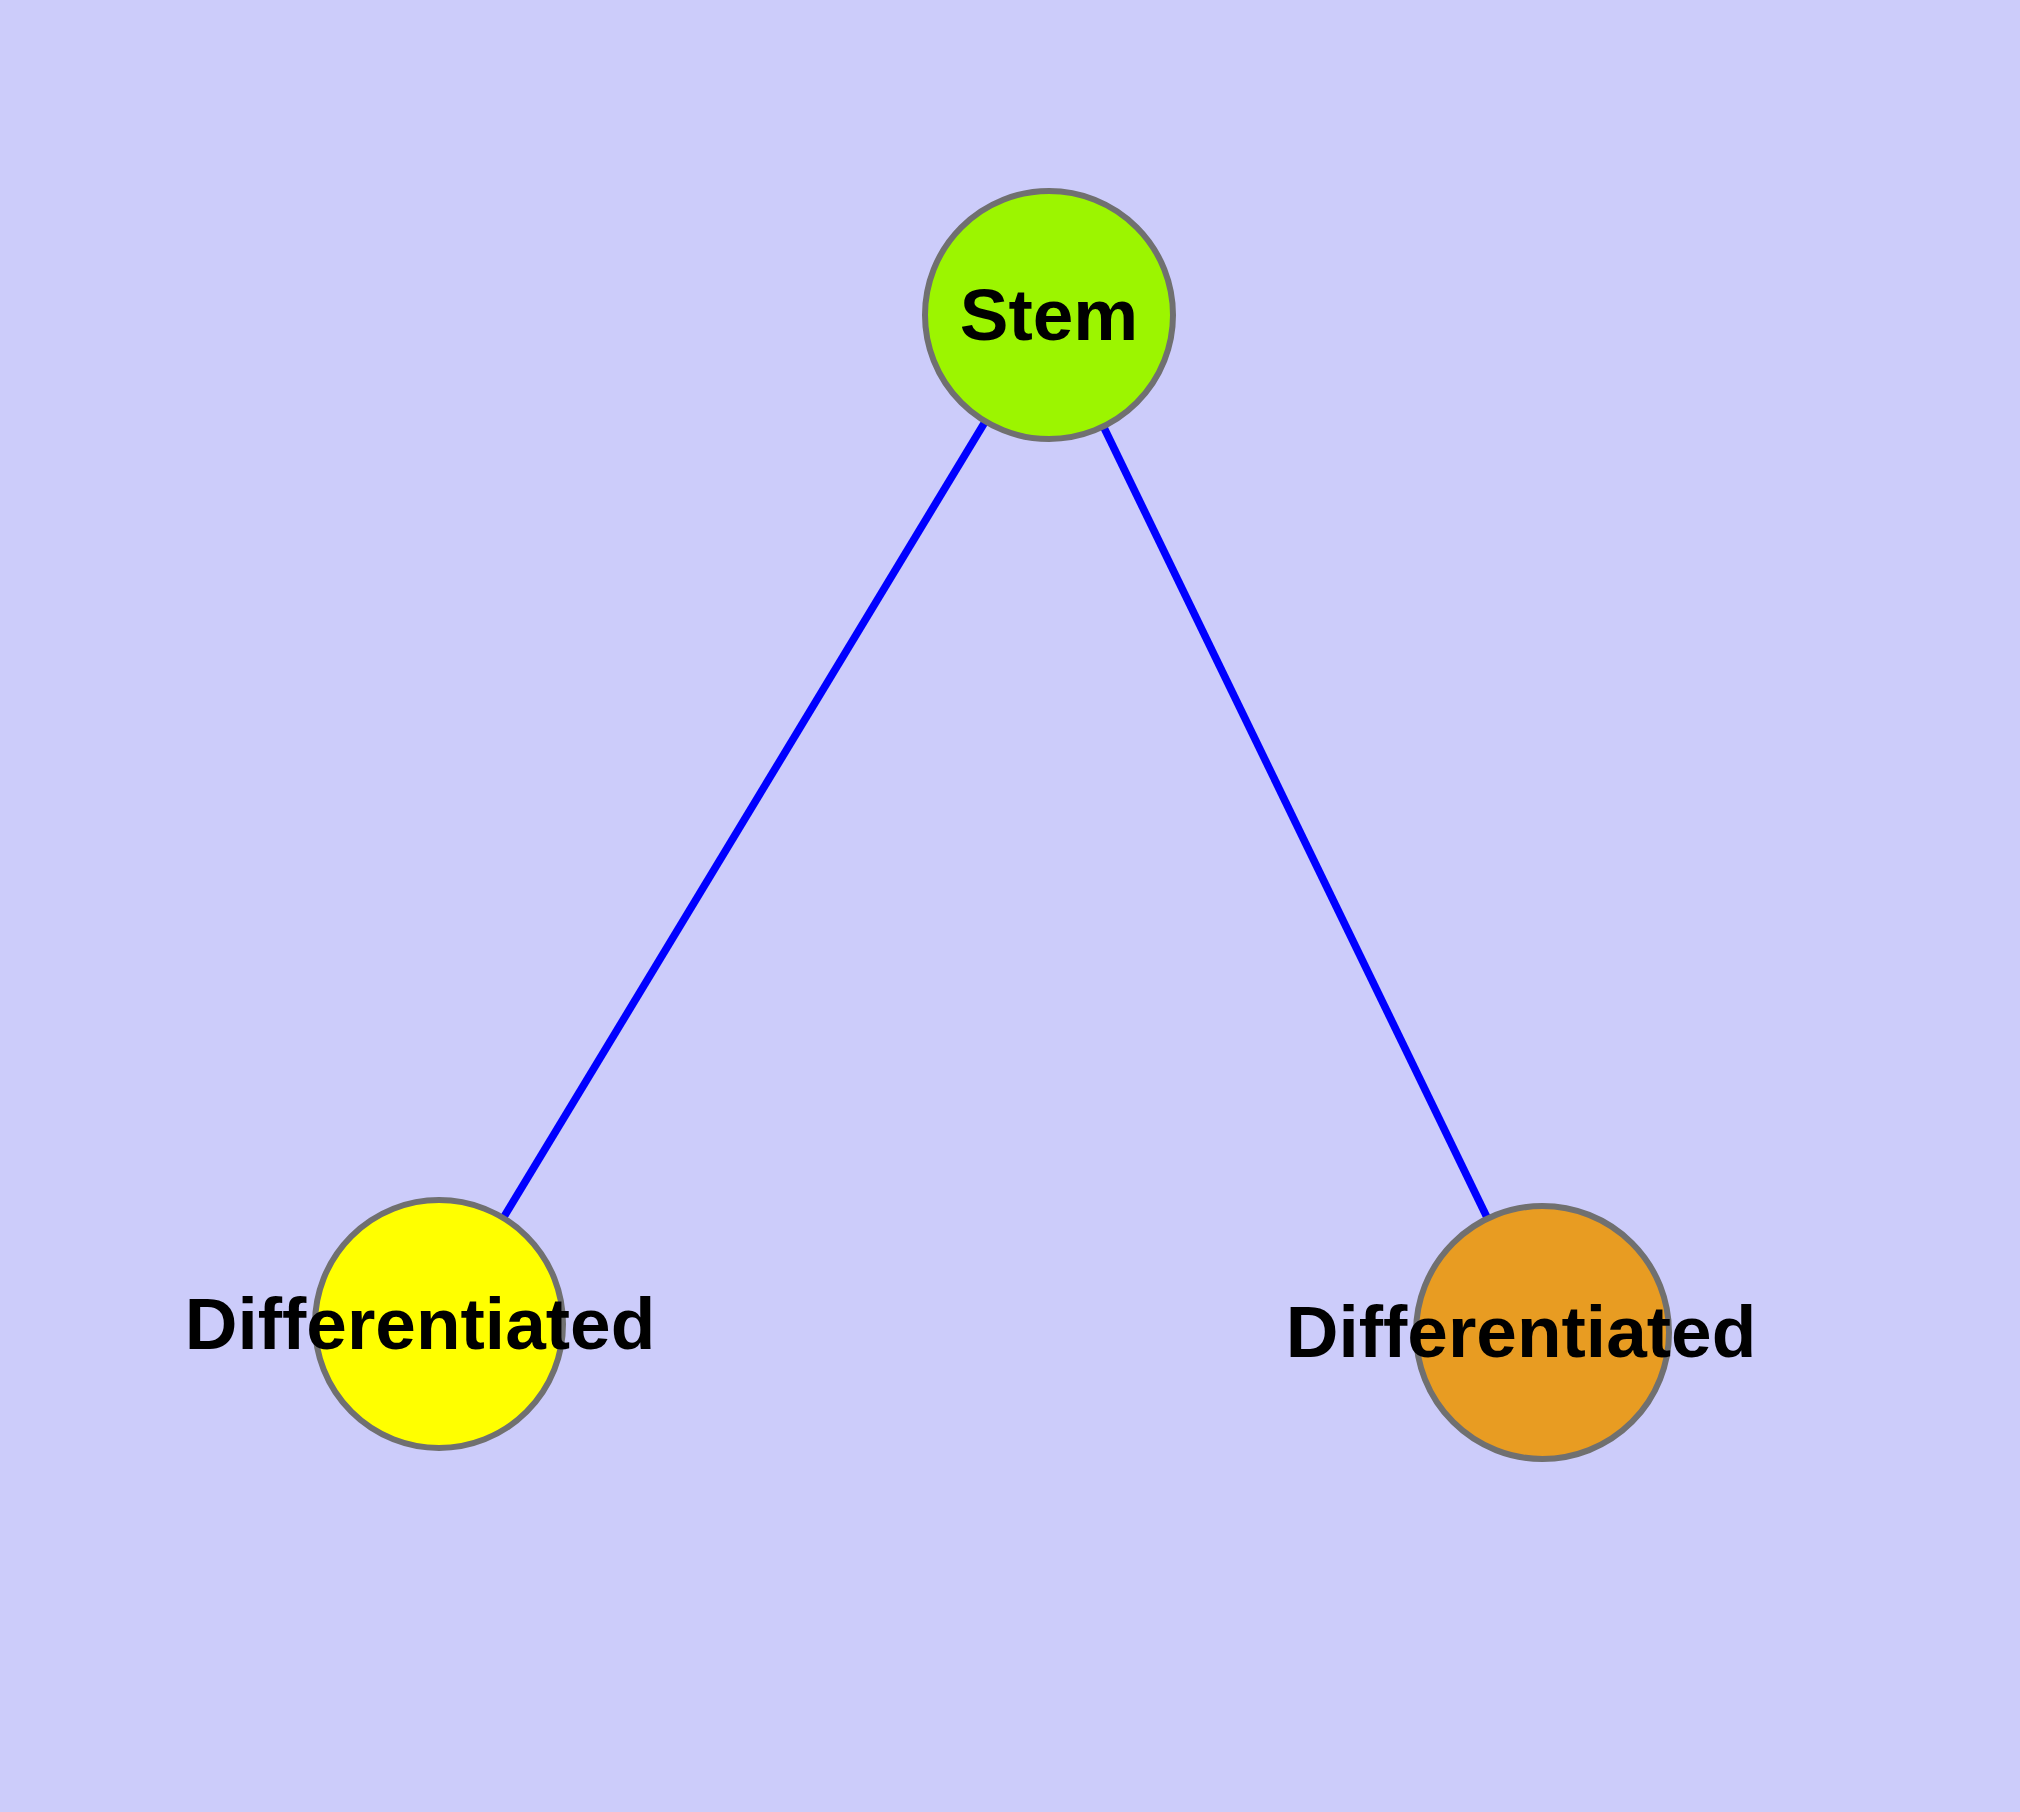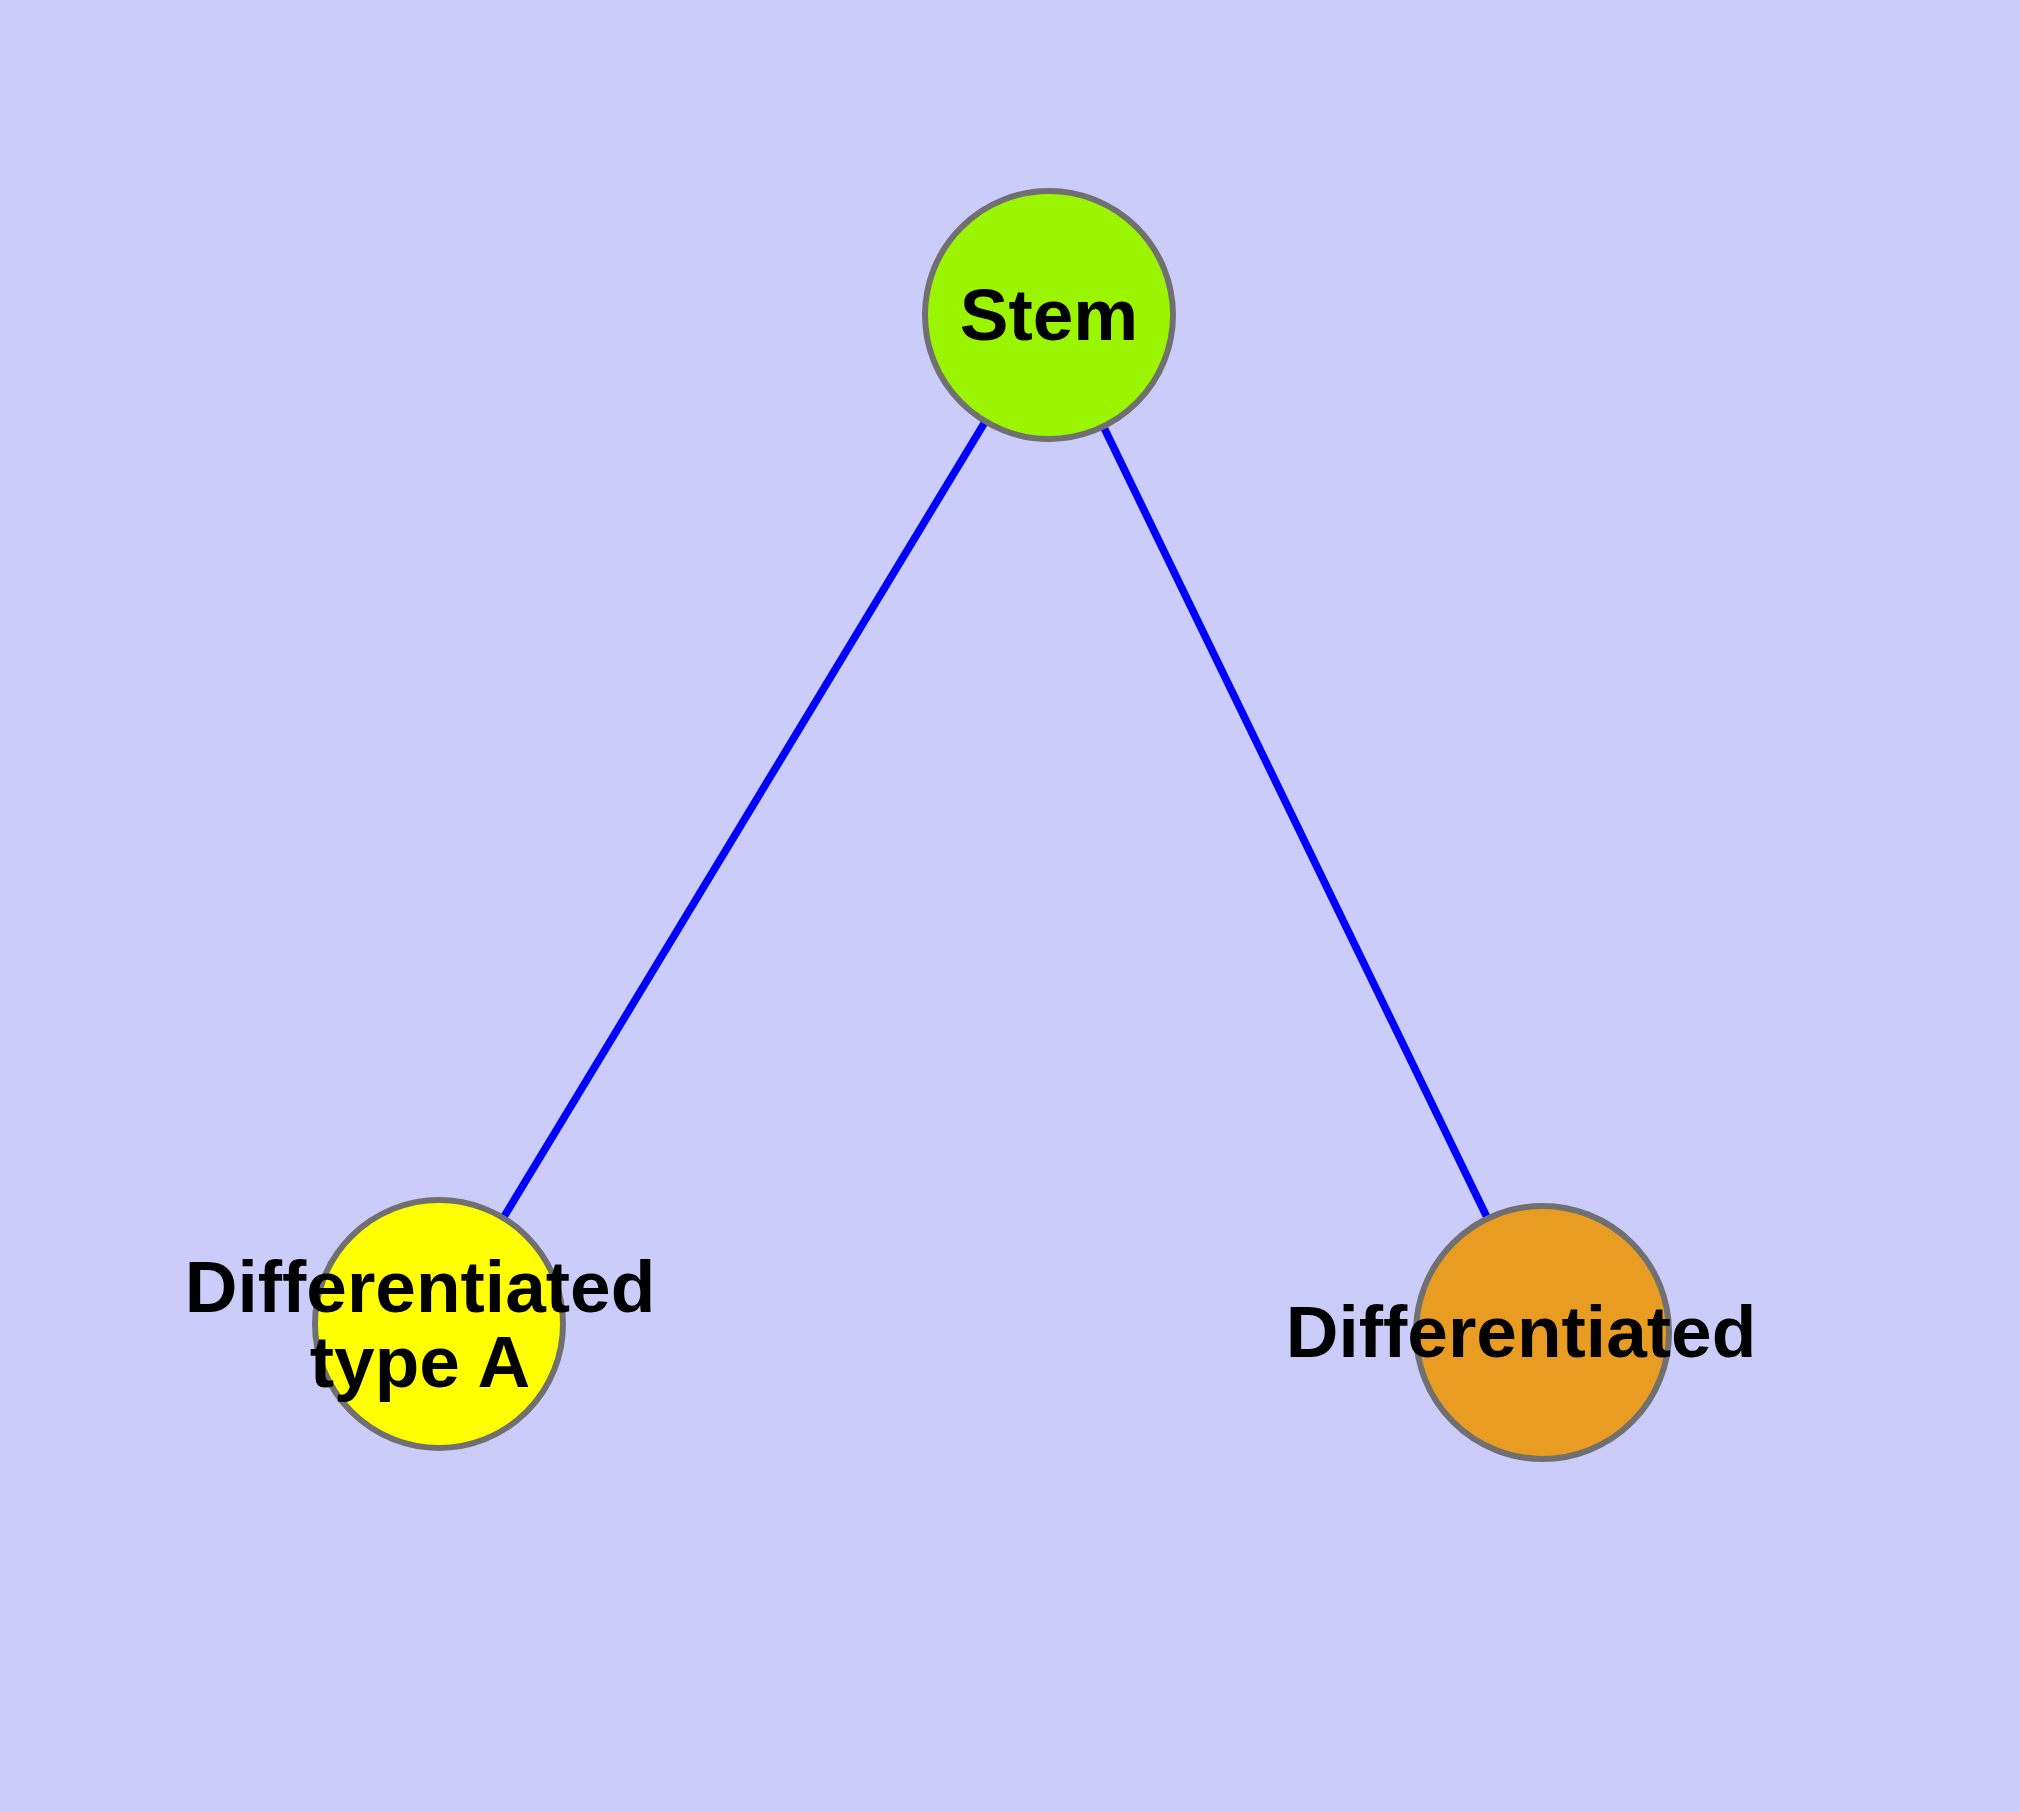--- a/index.html
+++ b/index.html
@@ -60,21 +60,20 @@
   <div class="node" style="left: 922px; top: 188px; width: 254px; height: 254px; background: rgb(156, 245, 0); border: 6px solid rgb(112, 112, 112);"></div>
   <div class="node" style="left: 312px; top: 1197px; width: 254px; height: 254px; background: rgb(255, 255, 0); border: 6px solid rgb(112, 112, 112);"></div>
   <div class="node" style="left: 1413px; top: 1203px; width: 259px; height: 259px; background: rgb(232, 156, 34); border: 6px solid rgb(112, 112, 112);"></div>
 
   <div class="node-label" style="left: 1049px; top: 315px; color: rgb(0, 0, 0);">
     <div>Stem</div>
   </div>
 
   <div class="node-label" style="left: 420px; top: 1324px; color: rgb(0, 0, 0);">
     <div>Differentiated</div>
-    <div>type A</div>
   </div>
 
   <div class="node-label" style="left: 1521px; top: 1332px; color: rgb(0, 0, 0);">
     <div>Differentiated</div>
   </div>
 
 </div>
 
 
 </body></html>

